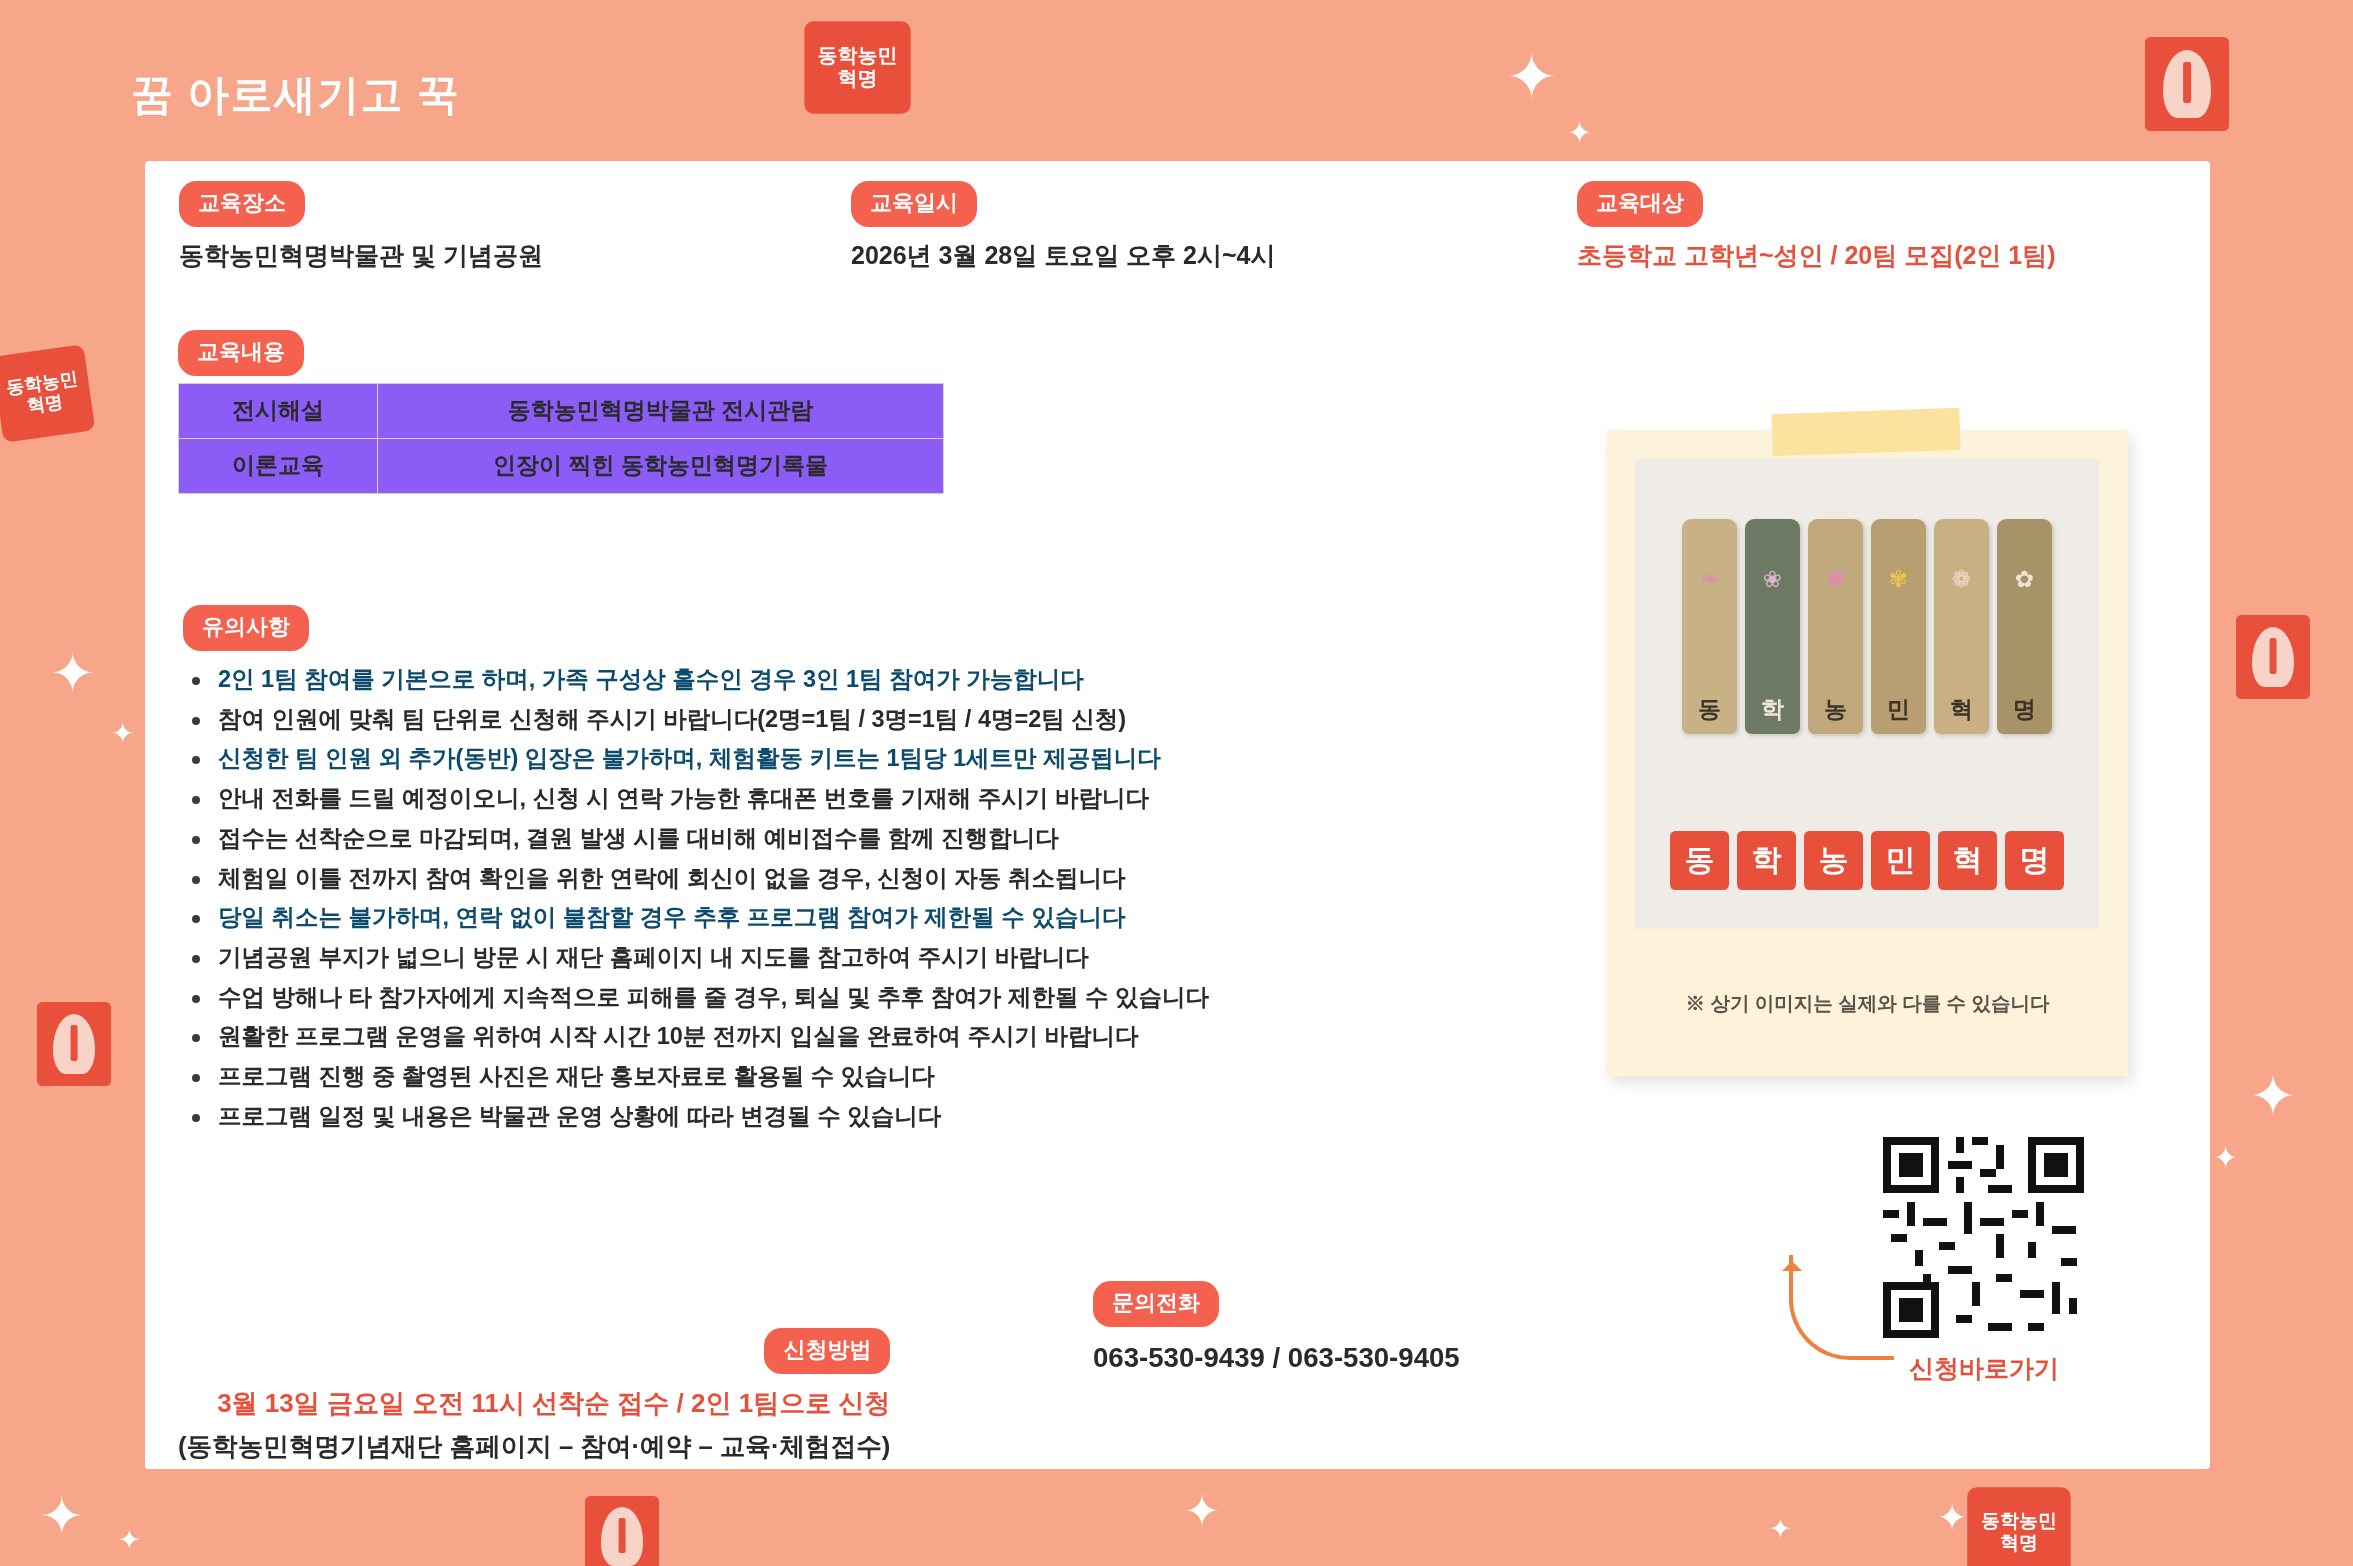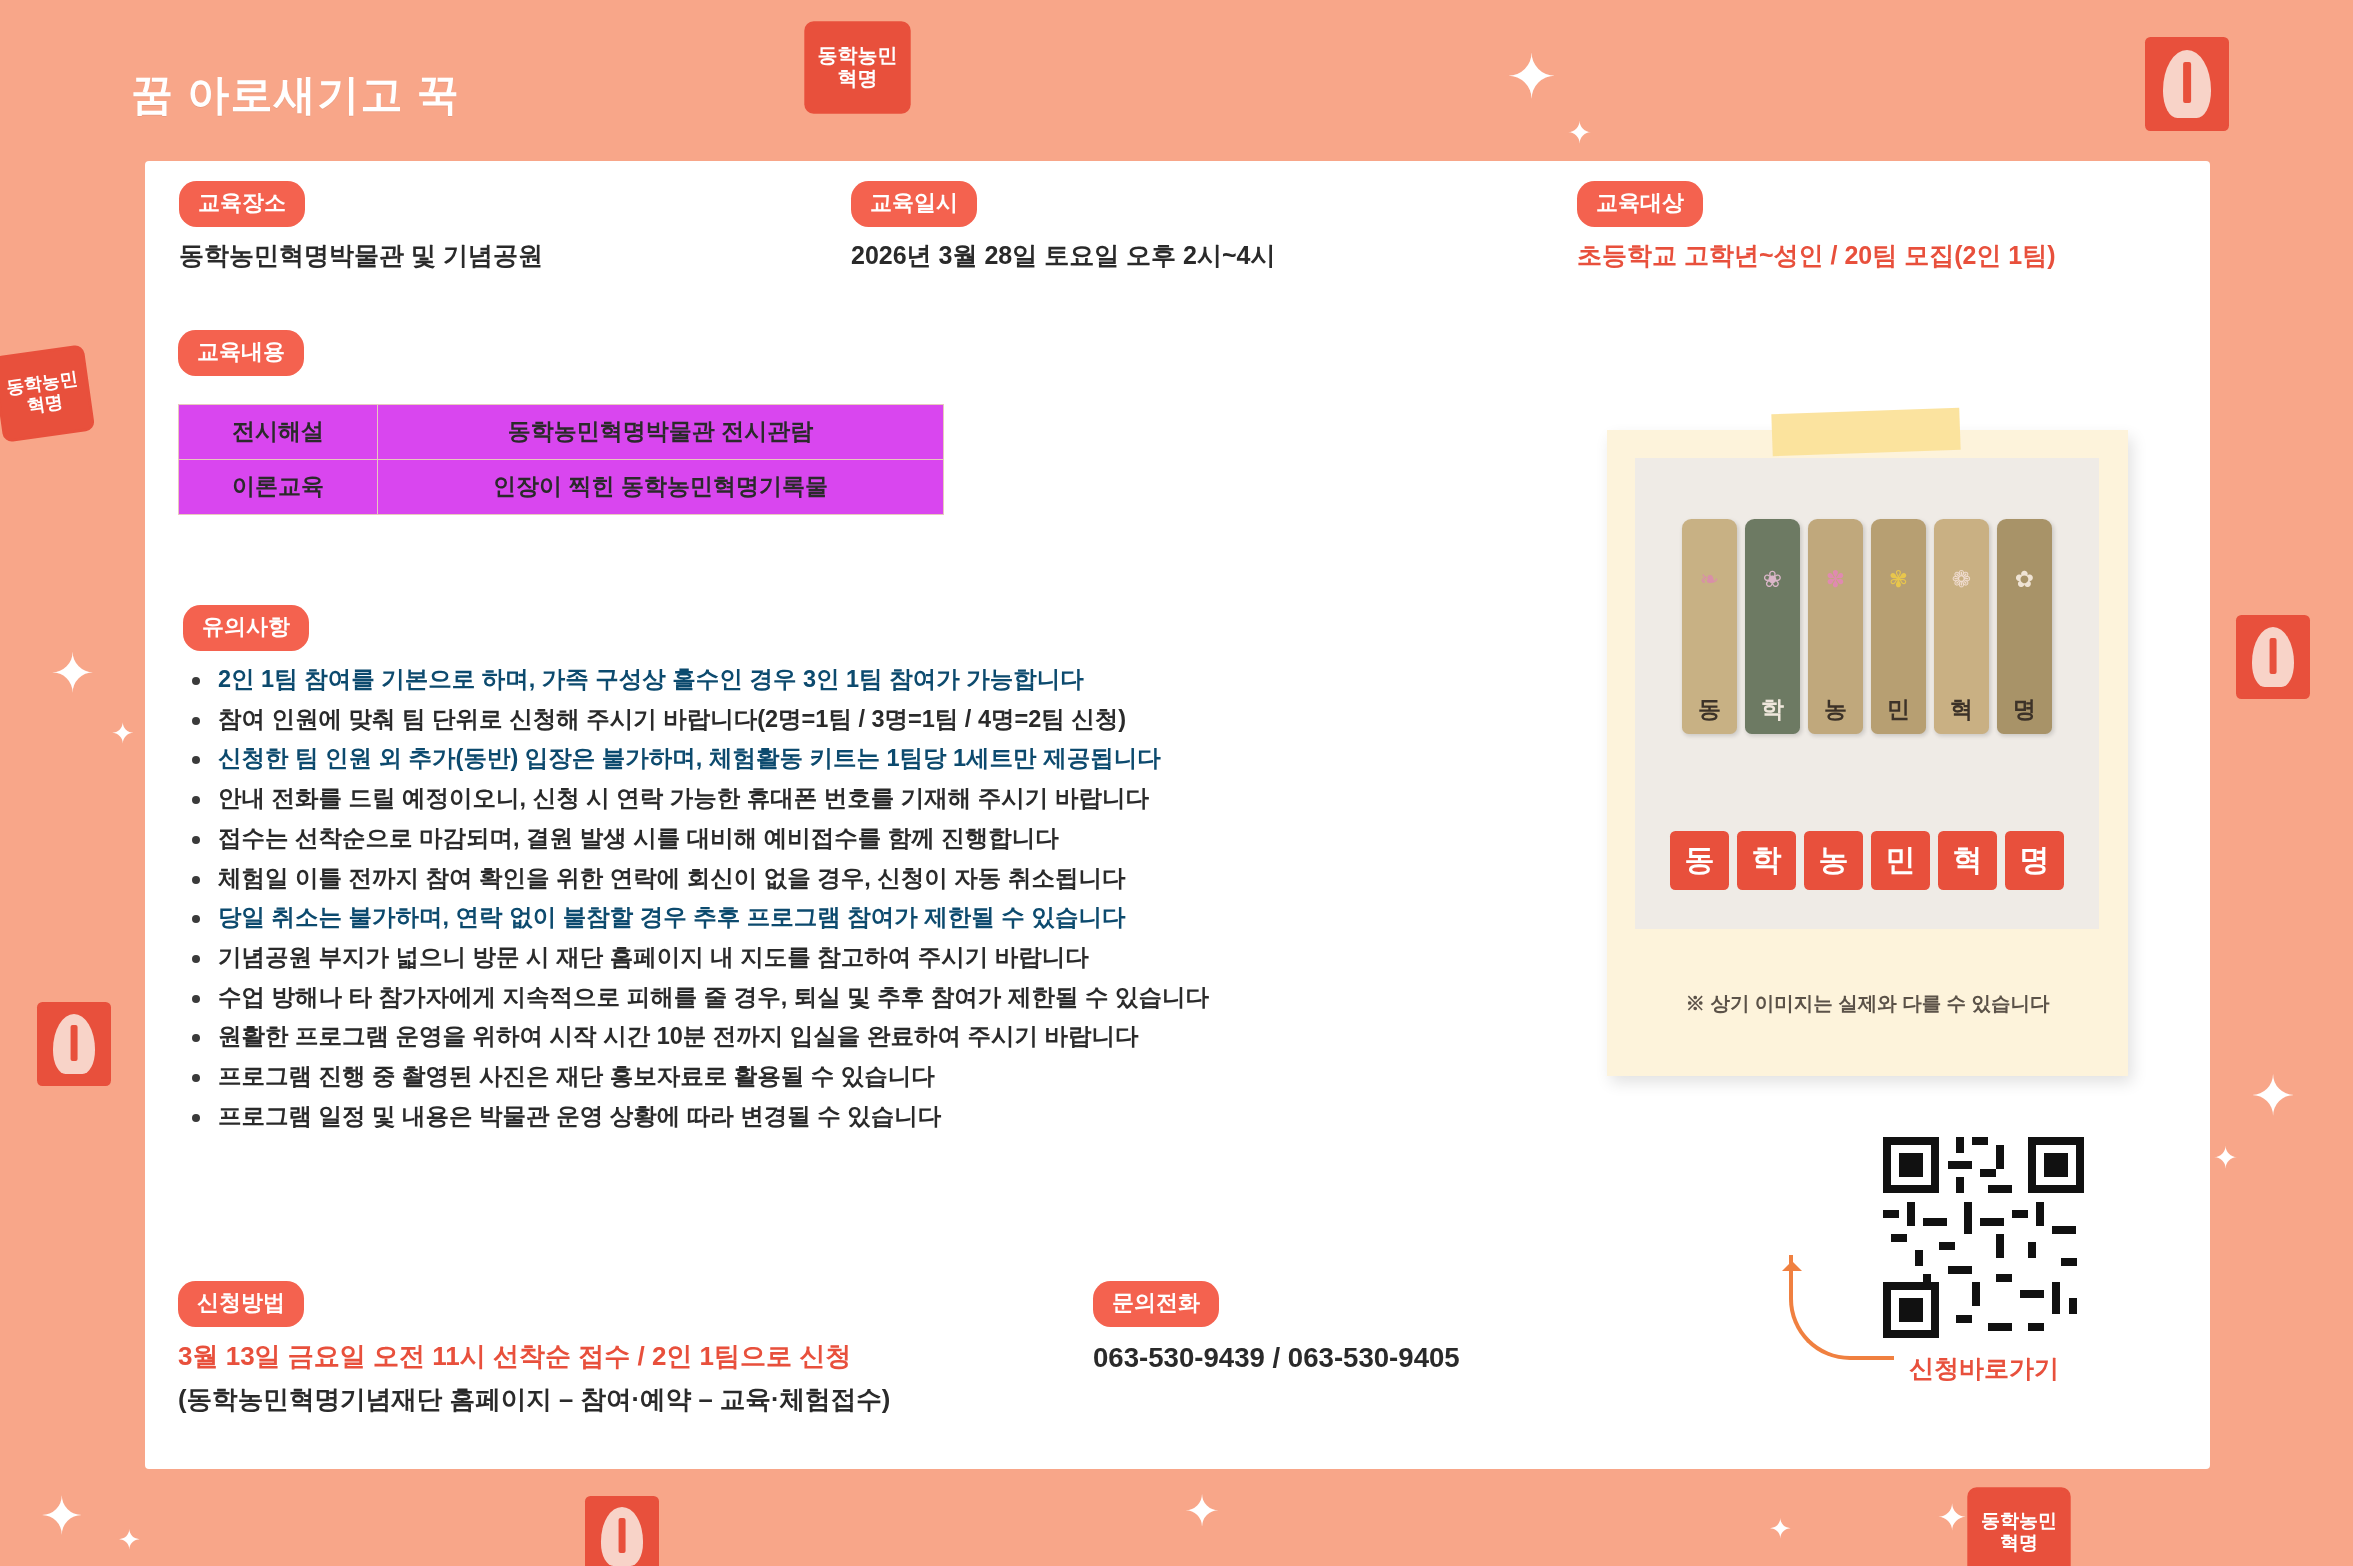--- a/index.html
+++ b/index.html
@@ -108,23 +108,23 @@
     font-weight: bold;
     color: #2a2a2a;
     white-space: nowrap;
   }
   .field .value.accent { color: #e8503c; }
 
   
   .content-table {
     position: absolute;
     left: 178px;
-    top: 404px;
+    top: 383px;
     border-collapse: collapse;
-    background: #d946ef;
+    background: #8b5cf6;
   }
   .content-table td {
     border: 1.3px solid #e7c9bd;
     font-size: 23px;
     color: #2a2a2a;
     font-weight: bold;
     padding: 11.4px 13.5px;
     text-align: center;
     white-space: nowrap;
   }
@@ -287,21 +287,21 @@
   .qr-arrow:after {
     content: "";
     position: absolute;
     left: -10.8px;
     top: -4px;
     border: 10.8px solid transparent;
     border-bottom-color: #f08040;
   }
 
   
-  .bottom-left { position: absolute; left: 178px; top: 1281px; }
+  .bottom-left { position: absolute; left: 178px; top: 1328px; text-align: right; }
   .bottom-left .l1 {
     margin-top: 12px;
     font-size: 26px;
     font-weight: bold;
     color: #e8503c;
     white-space: nowrap;
   }
   .bottom-left .l2 {
     margin-top: 8px;
     font-size: 25.6px;

